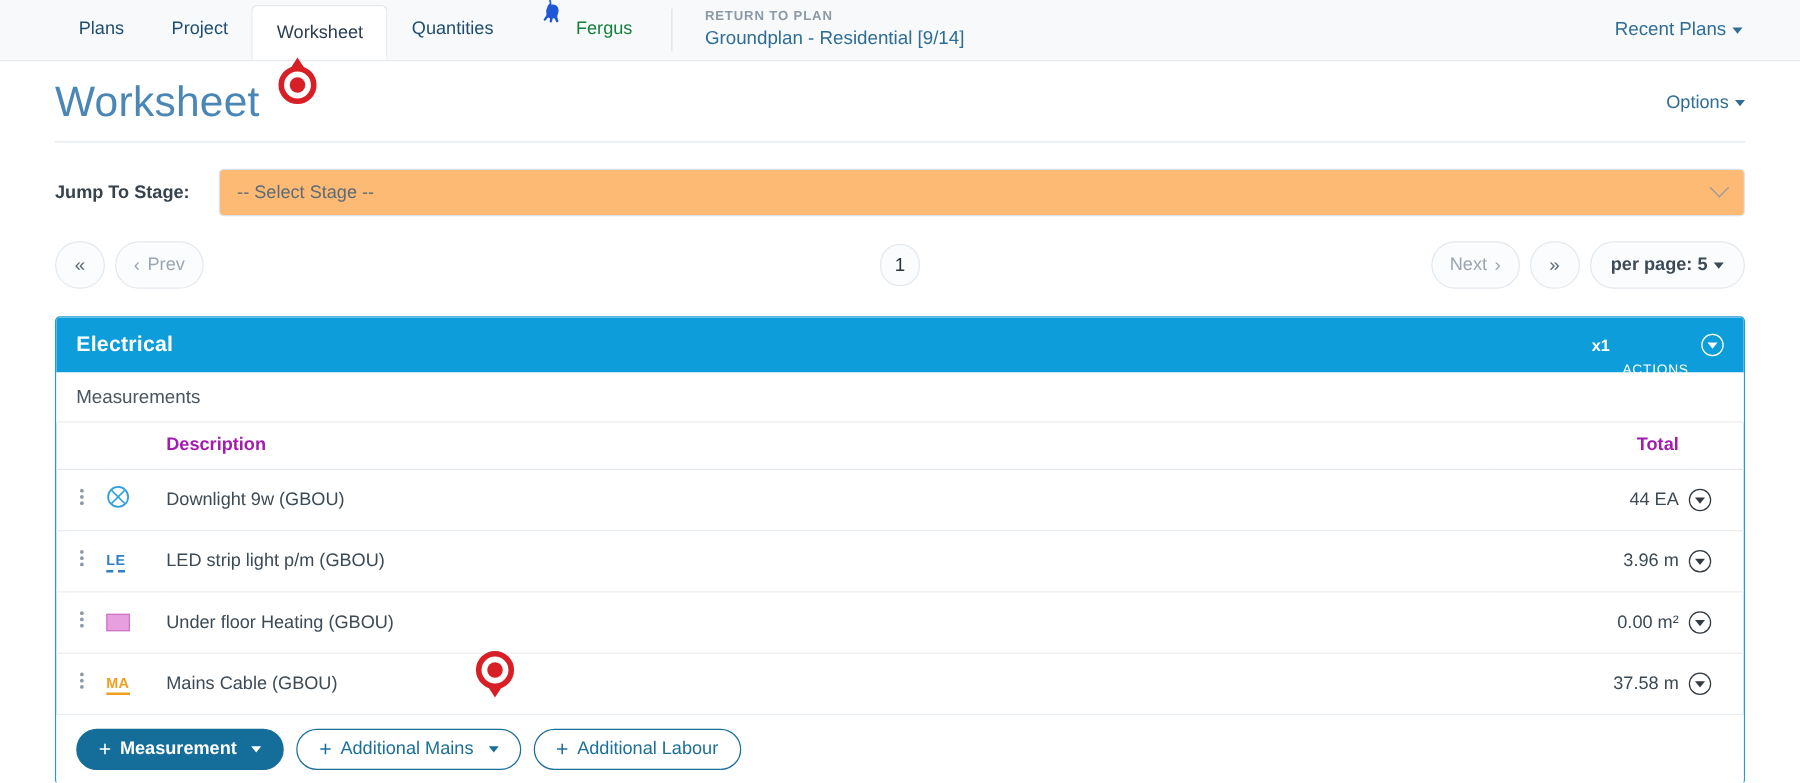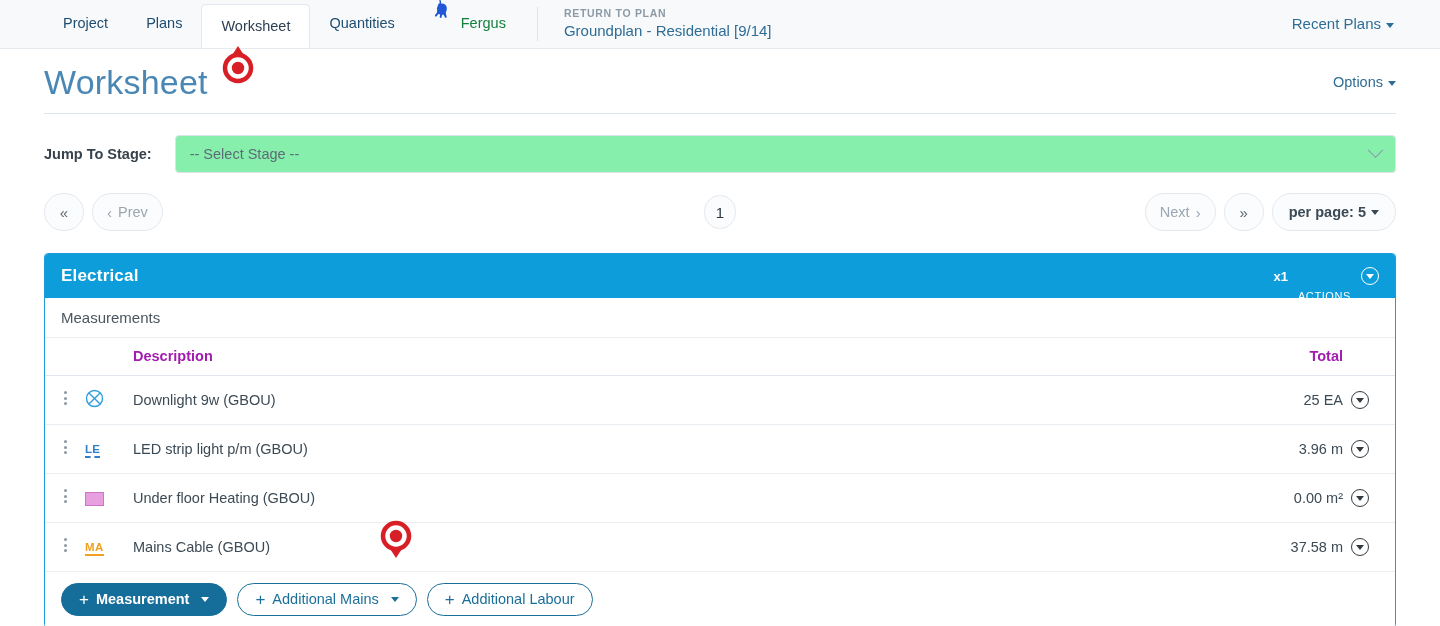--- a/index.html
+++ b/index.html
@@ -81,21 +81,21 @@
   .options-link { margin-left: auto; font-size: 14.5px; color: #2f6d95; cursor:pointer; }
 
   
   .stage-row {
     display:flex; align-items:center;
     margin: 21px 44px 0 44px;
   }
   .stage-label { font-size: 14.5px; font-weight: 700; color: #36424c; white-space: nowrap; }
   .stage-select {
     flex: 1; margin-left: 23px; height: 38px;
-    border: 1px solid #dce3e9; border-radius: 4px; background: #86efac;
+    border: 1px solid #dce3e9; border-radius: 4px; background: #fdba74;
     display: flex; align-items: center; padding: 0 14px;
     font-size: 14.5px; color: #5d6b77; position: relative; cursor: pointer;
   }
   .chev-down {
     margin-left: auto; width: 11px; height: 11px;
     border-right: 1.6px solid #8b99a5; border-bottom: 1.6px solid #8b99a5;
     transform: rotate(45deg) translate(-3px,-3px);
   }
 
   
@@ -215,22 +215,22 @@
   }
   .marker svg { display:block; width: 42px; height: 42px; }
 </style>
 </head>
 <body>
 
 <div class="page">
 
   <div class="topnav">
     <div class="nav-tabs">
+      <div class="tab">Plans</div>
       <div class="tab">Project</div>
-      <div class="tab">Plans</div>
       <div class="tab active">Worksheet</div>
       <div class="tab">Quantities</div>
       <div class="tab brand">
         <span>
           <svg class="dog-icon" viewBox="0 0 20 21" aria-hidden="true">
             <path d="M7.6 1.2c.5 1.1.6 2.4.4 3.5 1.3-.3 2.6-.1 3.7.6 1 .7 1.7 1.7 2 2.9.3 1.4.1 2.9-.5 4.2-.4.9-.5 1.9-.2 2.9l.7 2.4c.1.5-.2 1-.7 1.1-.4.1-.9-.1-1.1-.5l-1-2.1c-.2-.5-.8-.7-1.3-.5-.3.1-.5.4-.6.7l-.5 1.9c-.1.5-.6.8-1.1.7-.5-.1-.8-.6-.7-1.1l.3-1.5c.1-.6-.3-1.2-.9-1.3-.4-.1-.8.1-1.1.4l-1.4 1.7c-.3.4-.9.5-1.3.2-.4-.3-.5-.9-.2-1.3l1.4-1.9c.6-.8.8-1.8.6-2.8-.3-1.5-.1-3 .6-4.3C5.3 5 6 4.2 6.9 3.7 6.6 3 6.4 2.2 6.4 1.4c0-.5.3-.9.7-1 .2 0 .4.3.5.8z" fill="#1f57d6"></path>
           </svg>
         </span>
         <span>Fergus</span>
       </div>
@@ -327,21 +327,21 @@
           <td class="icon">
             <span>
               <svg width="19" height="19" viewBox="0 0 19 19">
                   <circle cx="9.5" cy="9.5" r="8" fill="none" stroke="#2f9ede" stroke-width="1.4"></circle>
                   <line x1="4.2" y1="4.2" x2="14.8" y2="14.8" stroke="#2f9ede" stroke-width="1.4"></line>
                   <line x1="14.8" y1="4.2" x2="4.2" y2="14.8" stroke="#2f9ede" stroke-width="1.4"></line>
                 </svg>
             </span>
           </td>
           <td class="desc">Downlight 9w (GBOU)</td>
-          <td class="total">25 EA</td>
+          <td class="total">44 EA</td>
           <td class="exp">
               <span class="circ-chev dark">
                 <i></i>
               </span>
             </td>
         </tr>
 
         <tr>
           <td class="drag"><span class="dots"><span></span><span></span><span></span></span></td>
           <td class="icon">

